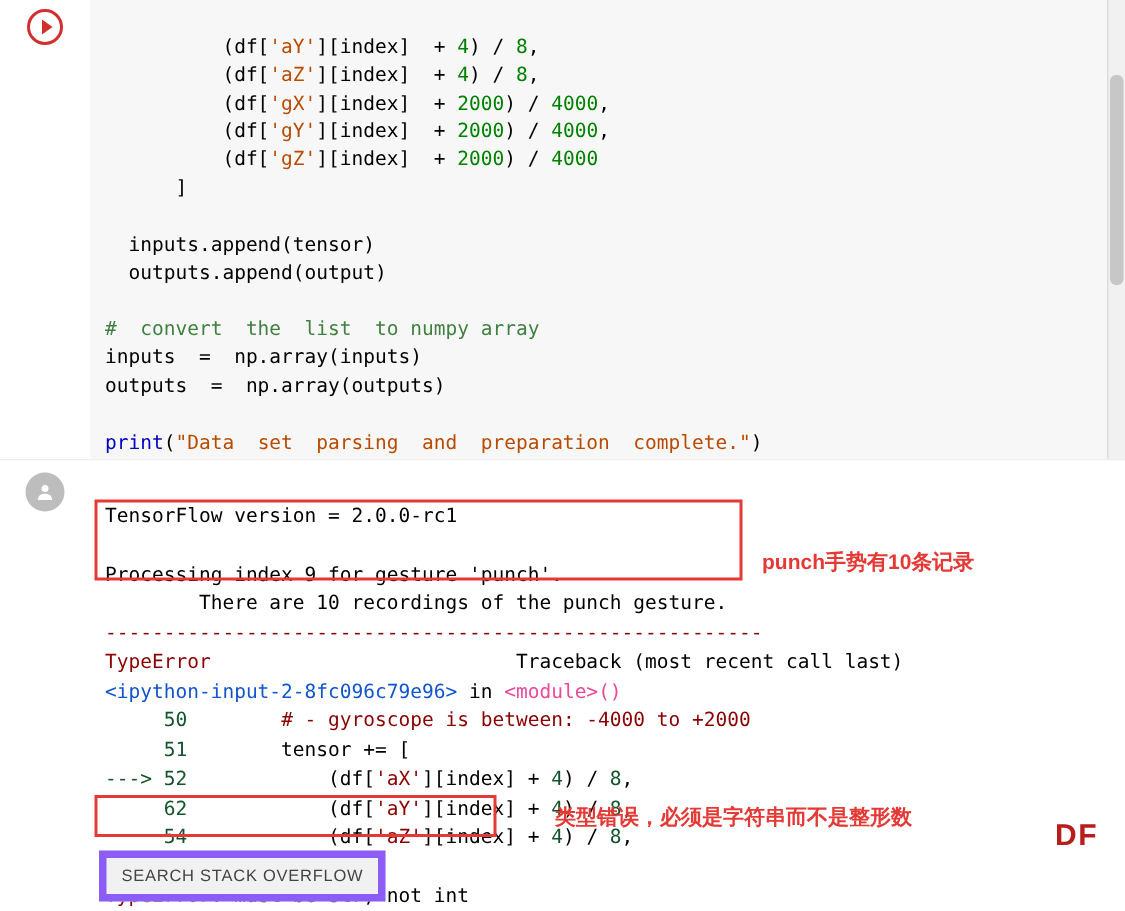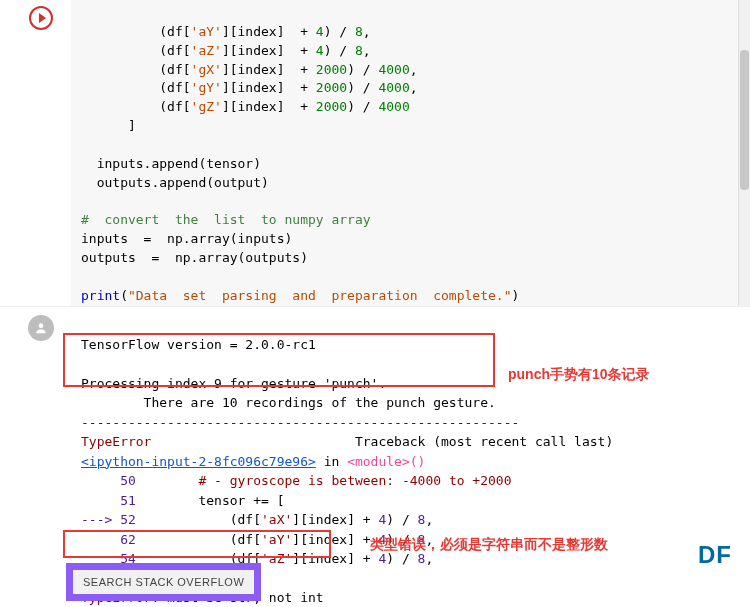--- a/index.html
+++ b/index.html
@@ -7,21 +7,20 @@
     font-family: "Consolas", "Monaco", monospace;
     font-size: 13px;
     background: #fff;
     width: 750px;
     height: 607px;
     overflow: hidden;
     position: relative;
   }
   .cell {
     display: flex;
-    padding-left: 11px;
   }
   .gutter {
     width: 60px;
     flex-shrink: 0;
     display: flex;
     flex-direction: column;
     align-items: center;
     padding-top: 6px;
     background: #fff;
   }
@@ -68,52 +67,52 @@
     background: #fff;
     padding: 8px 10px 10px 10px;
     line-height: 1.5;
     white-space: pre;
     position: relative;
   }
   .comment { color: #408040; }
   .kw { color: #0000c0; }
   .str { color: #b84b00; }
   .num { color: #008000; }
-  .green { color: #4c1d95; }
+  .green { color: #14532d; }
   .darkred { color: #8B0000; }
-  .blue-link { color: #1155cc; text-decoration: underline; }
+  .blue-link { color: #1155cc; }
   .tealblue { color: #ec4899; }
   .redbox {
     border: 2px solid #e53935;
     position: absolute;
   }
   .anno {
     position: absolute;
     color: #e53935;
     font-family: "Microsoft YaHei", sans-serif;
     font-size: 14px;
     font-weight: bold;
     white-space: nowrap;
   }
   .df-logo {
     position: absolute;
     right: 18px;
     bottom: 38px;
-    color: #0369a1;
+    color: #b91c1c;
     font-family: sans-serif;
     font-weight: bold;
-    font-size: 24px;
+    font-size: 20px;
     letter-spacing: 1px;
   }
   .so-btn {
     position: absolute;
     left: 66px;
     bottom: 6px;
     background: #f1f1f1;
-    border: 7px solid #8b5cf6;
+    border: 5px solid #8b5cf6;
     padding: 6px 10px;
     font-family: Arial, sans-serif;
     font-size: 11px;
     letter-spacing: .5px;
     color: #444;
   }
   .divider {
     border: none;
     border-top: 1px solid #eee;
     margin: 0;

